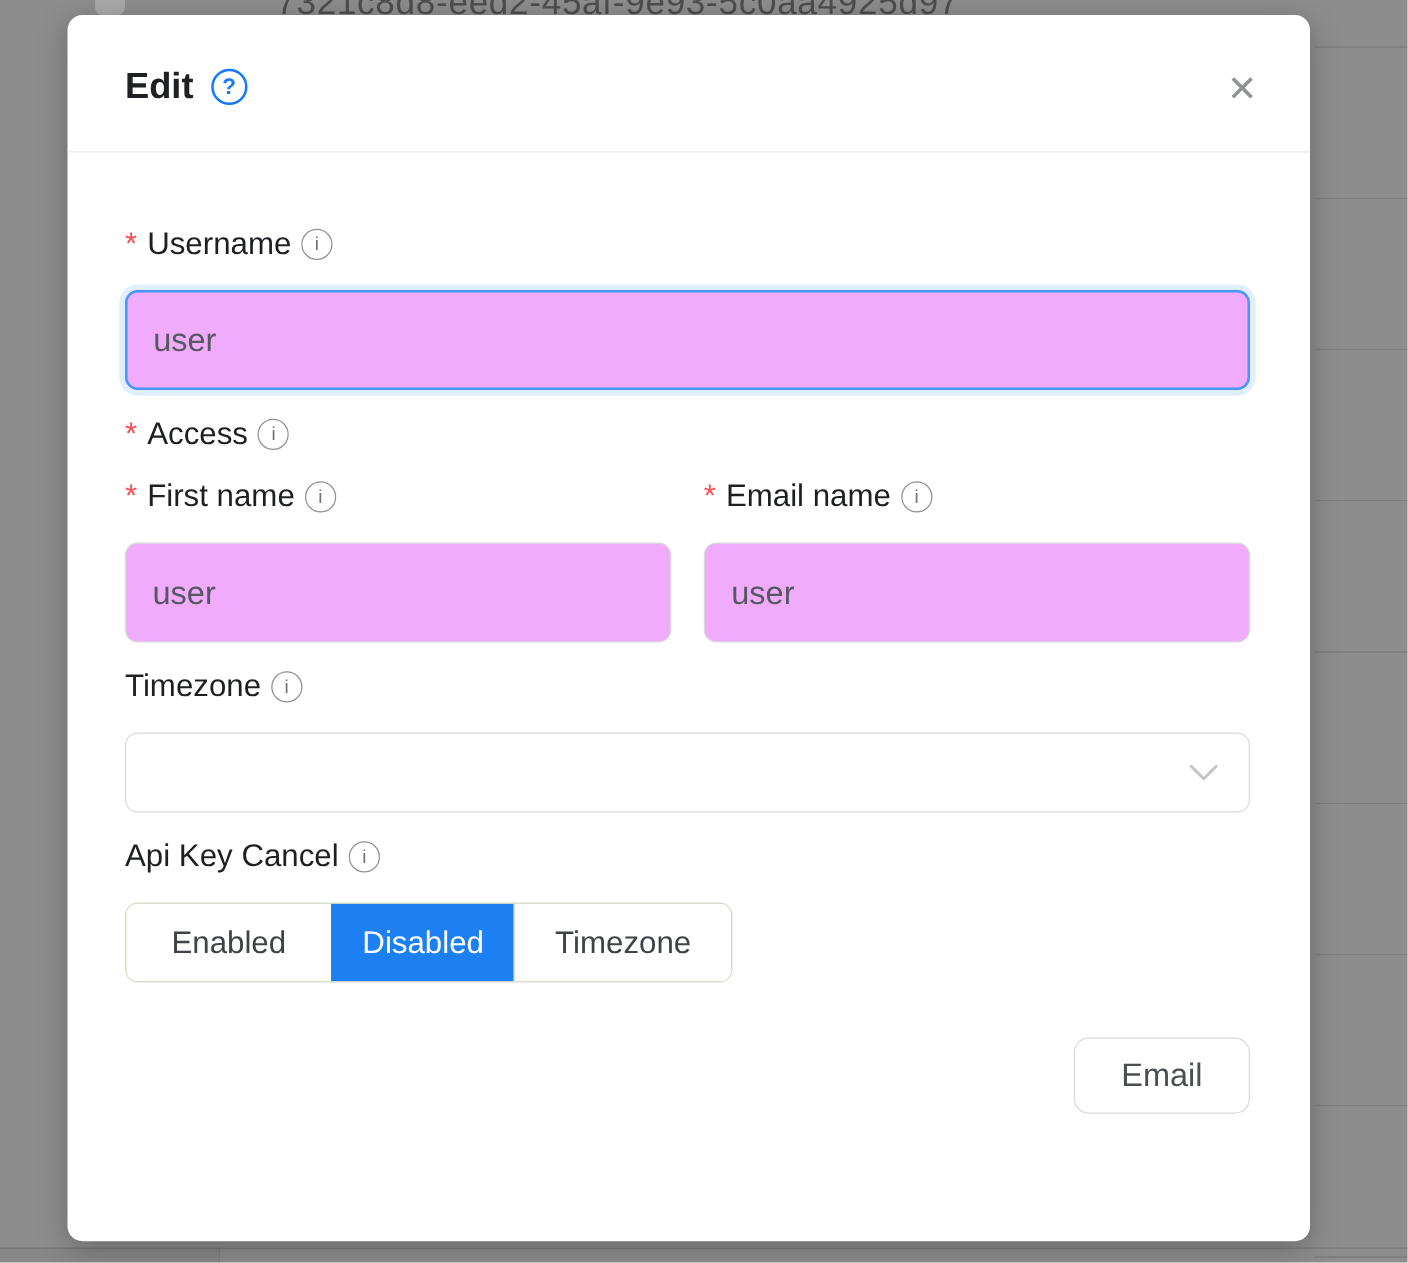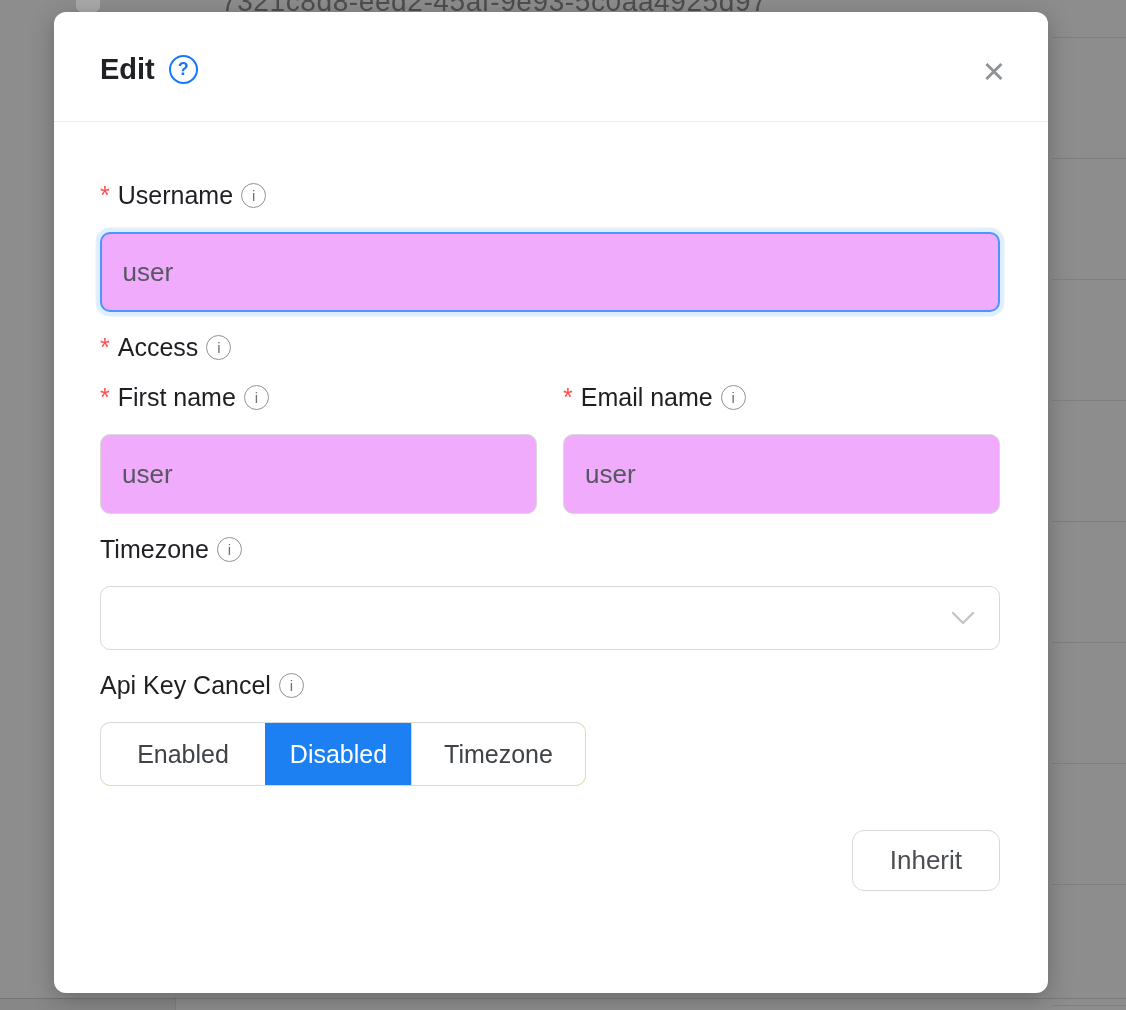--- a/index.html
+++ b/index.html
@@ -224,17 +224,17 @@
         <span class="info-icon">i</span>
       </div>
       <div class="radio-group">
         <div class="radio-seg w1">Enabled</div>
         <div class="radio-seg w2 selected">Disabled</div>
         <div class="radio-seg w3">Timezone</div>
       </div>
     </div>
 
     <div class="modal-footer">
-      <button class="btn btn-cancel">Inherit</button>
+      <button class="btn btn-cancel">Email</button>
     </div>
 
   </div>
 </div>
 
 </body></html>

